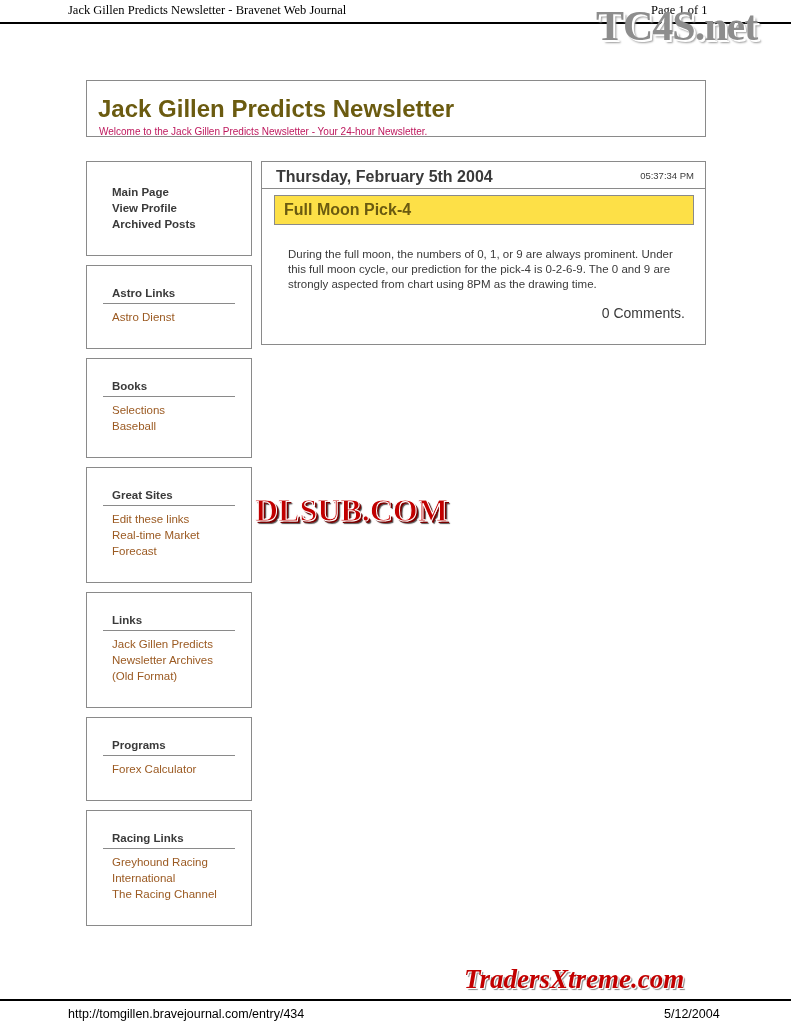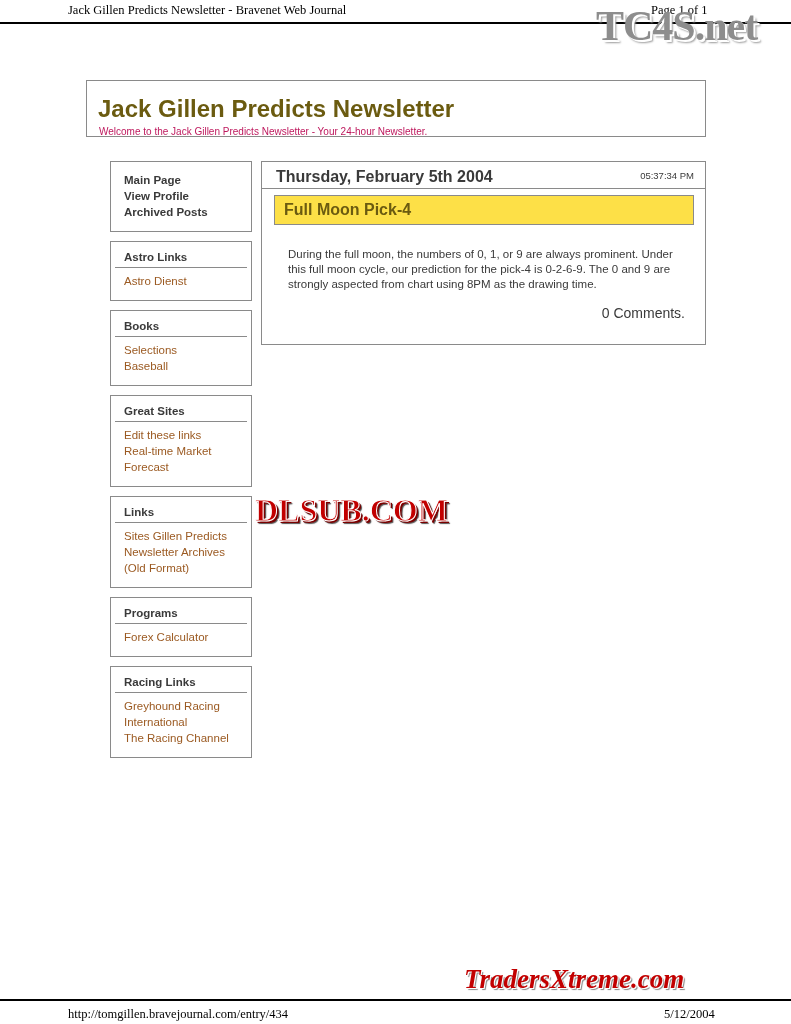--- a/index.html
+++ b/index.html
@@ -53,21 +53,21 @@
     width: 791px;
     height: 2px;
     background: #000;
   }
   .print-footer {
     position: absolute;
     top: 1001px;
     left: 0;
     width: 791px;
     height: 15px;
-    font-family: Liberation Serif, serif;
+    font-family: Liberation Sans, sans-serif;
     font-size: 12.5px;
     color: #000;
   }
   .print-footer .pf-url {
     position: absolute;
     left: 68px;
     top: 6px;
     white-space: nowrap;
   }
   .print-footer .pf-date {
@@ -126,22 +126,21 @@
     position: absolute;
     left: 86px;
     top: 161px;
     width: 166px;
   }
   .panel {
     border: 1px solid #8a8a8a;
     background: #ffffff;
     margin-bottom: 9px;
     box-sizing: border-box;
-    padding: 4px;
-    margin-left: 24px;
+    padding: 16px;
   }
   .panel-head {
     font-size: 11.5px;
     font-weight: bold;
     color: #3a3a3a;
     padding: 5px 9px 4px 9px;
     border-bottom: 1px solid #8a8a8a;
   }
   .panel-body {
     padding: 5px 9px 7px 9px;
@@ -309,21 +308,21 @@
     <div class="panel-head">Great Sites</div>
     <div class="panel-body">
       <a class="nav-link">Edit these links</a>
       <a class="nav-link">Real-time Market Forecast</a>
     </div>
   </div>
 
   <div class="panel">
     <div class="panel-head">Links</div>
     <div class="panel-body">
-      <a class="nav-link wrap">Sites Gillen Predicts Newsletter Archives (Old Format)</a>
+      <a class="nav-link wrap">Jack Gillen Predicts Newsletter Archives (Old Format)</a>
     </div>
   </div>
 
   <div class="panel">
     <div class="panel-head">Programs</div>
     <div class="panel-body">
       <a class="nav-link">Forex Calculator</a>
     </div>
   </div>
 

